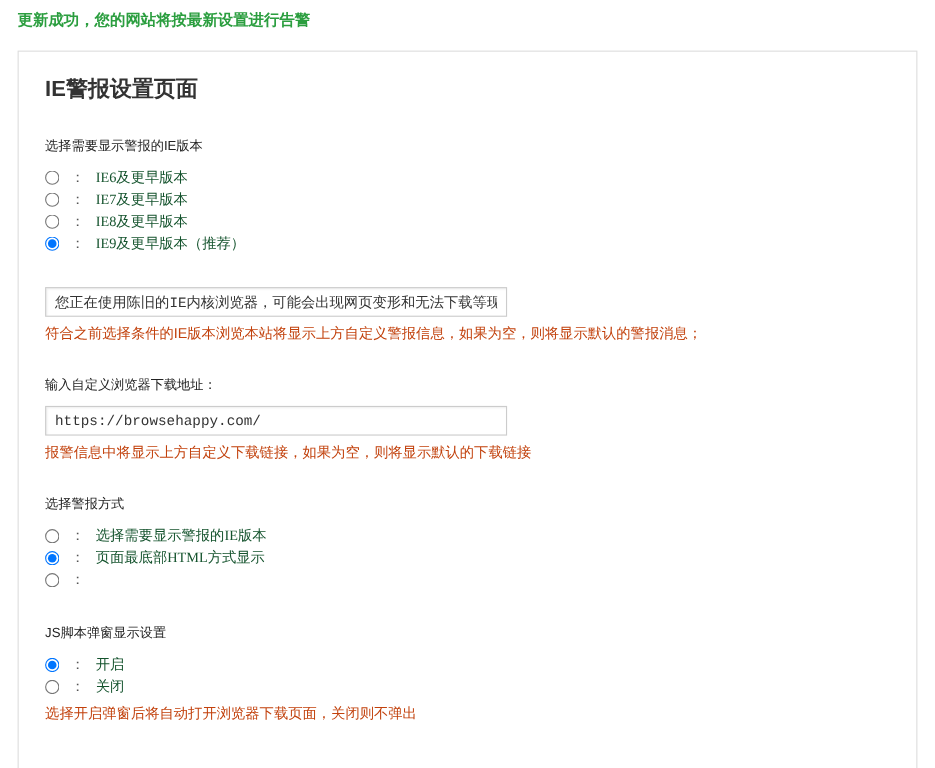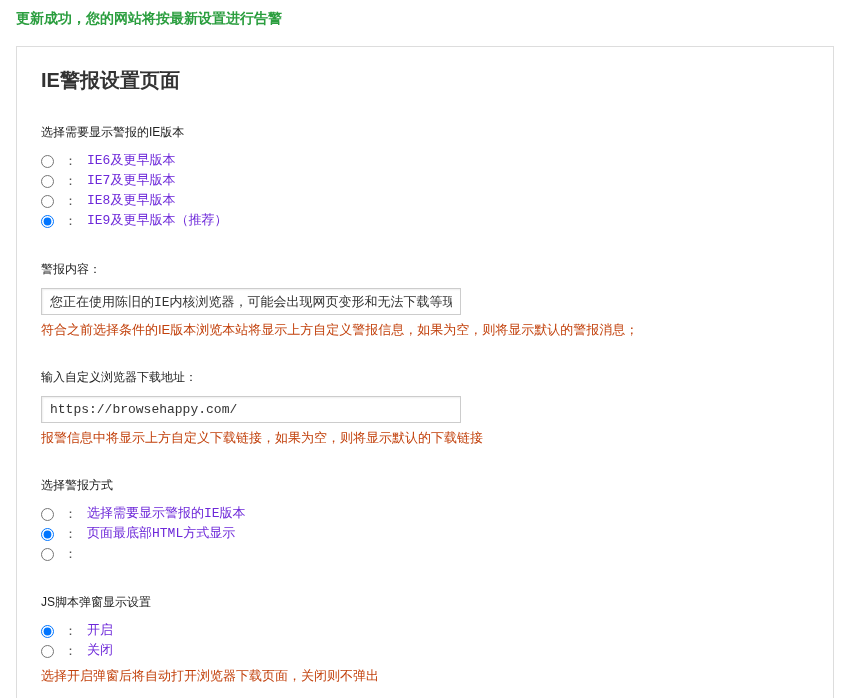--- a/index.html
+++ b/index.html
@@ -48,22 +48,22 @@
     }
     .radio-row input[type="radio"] {
       width: 13px;
       height: 13px;
       cursor: pointer;
     }
     .radio-row .colon {
       color: #555;
     }
     .radio-row .option-label {
-      font-family: Liberation Mono, monospace;
-      color: #6d28d9;
+      font-family: Liberation Serif, serif;
+      color: #14532d;
     }
     .section {
       margin-bottom: 30px;
     }
     .text-input {
       width: 420px;
       padding: 5px 8px;
       border: 1px solid #ccc;
       font-size: 13px;
       font-family: "Courier New", monospace;
@@ -105,21 +105,20 @@
       </div>
       <div class="radio-row">
         <input type="radio" name="ie_ver" checked="" style="">
         <span class="colon">：</span>
         <span class="option-label">IE9及更早版本（推荐）</span>
       </div>
     </div>
   </div>
 
   <div class="section">
-    <div class="section-label">警报内容：</div>
     <input type="text" class="text-input" value="您正在使用陈旧的IE内核浏览器，可能会出现网页变形和无法下载等现象，请使" style="">
     <div class="help-text">符合之前选择条件的IE版本浏览本站将显示上方自定义警报信息，如果为空，则将显示默认的警报消息；</div>
   </div>
 
   <div class="section">
     <div class="section-label">输入自定义浏览器下载地址：</div>
     <input type="text" class="text-input" value="https://browsehappy.com/" style="">
     <div class="help-text">报警信息中将显示上方自定义下载链接，如果为空，则将显示默认的下载链接</div>
   </div>
 

